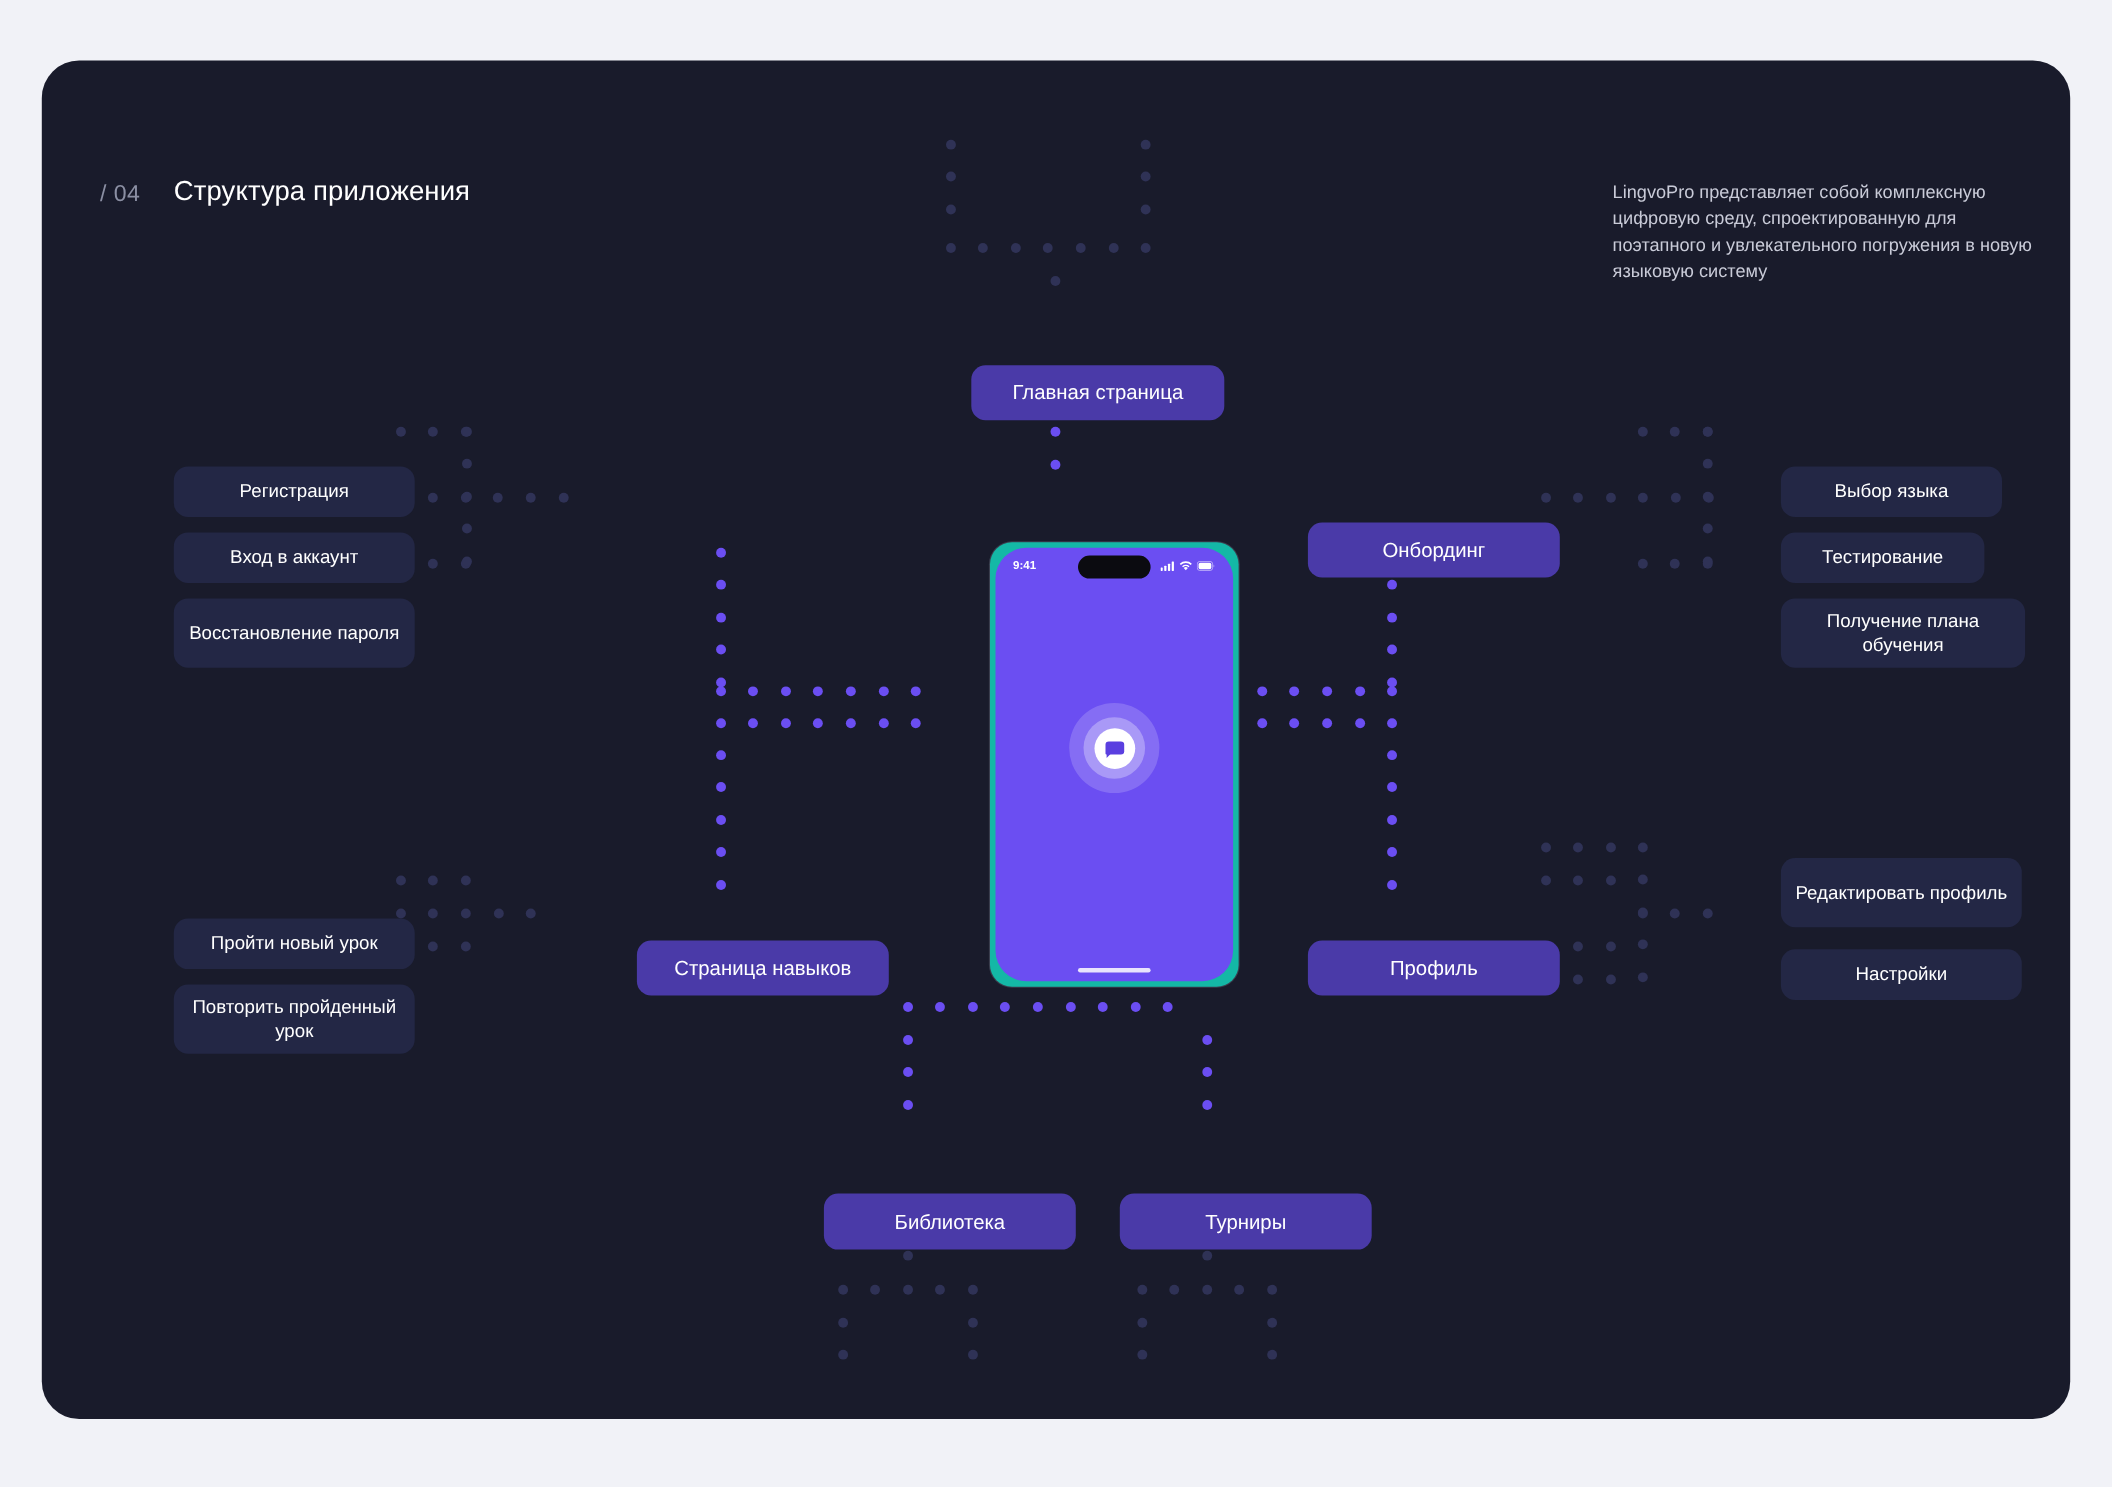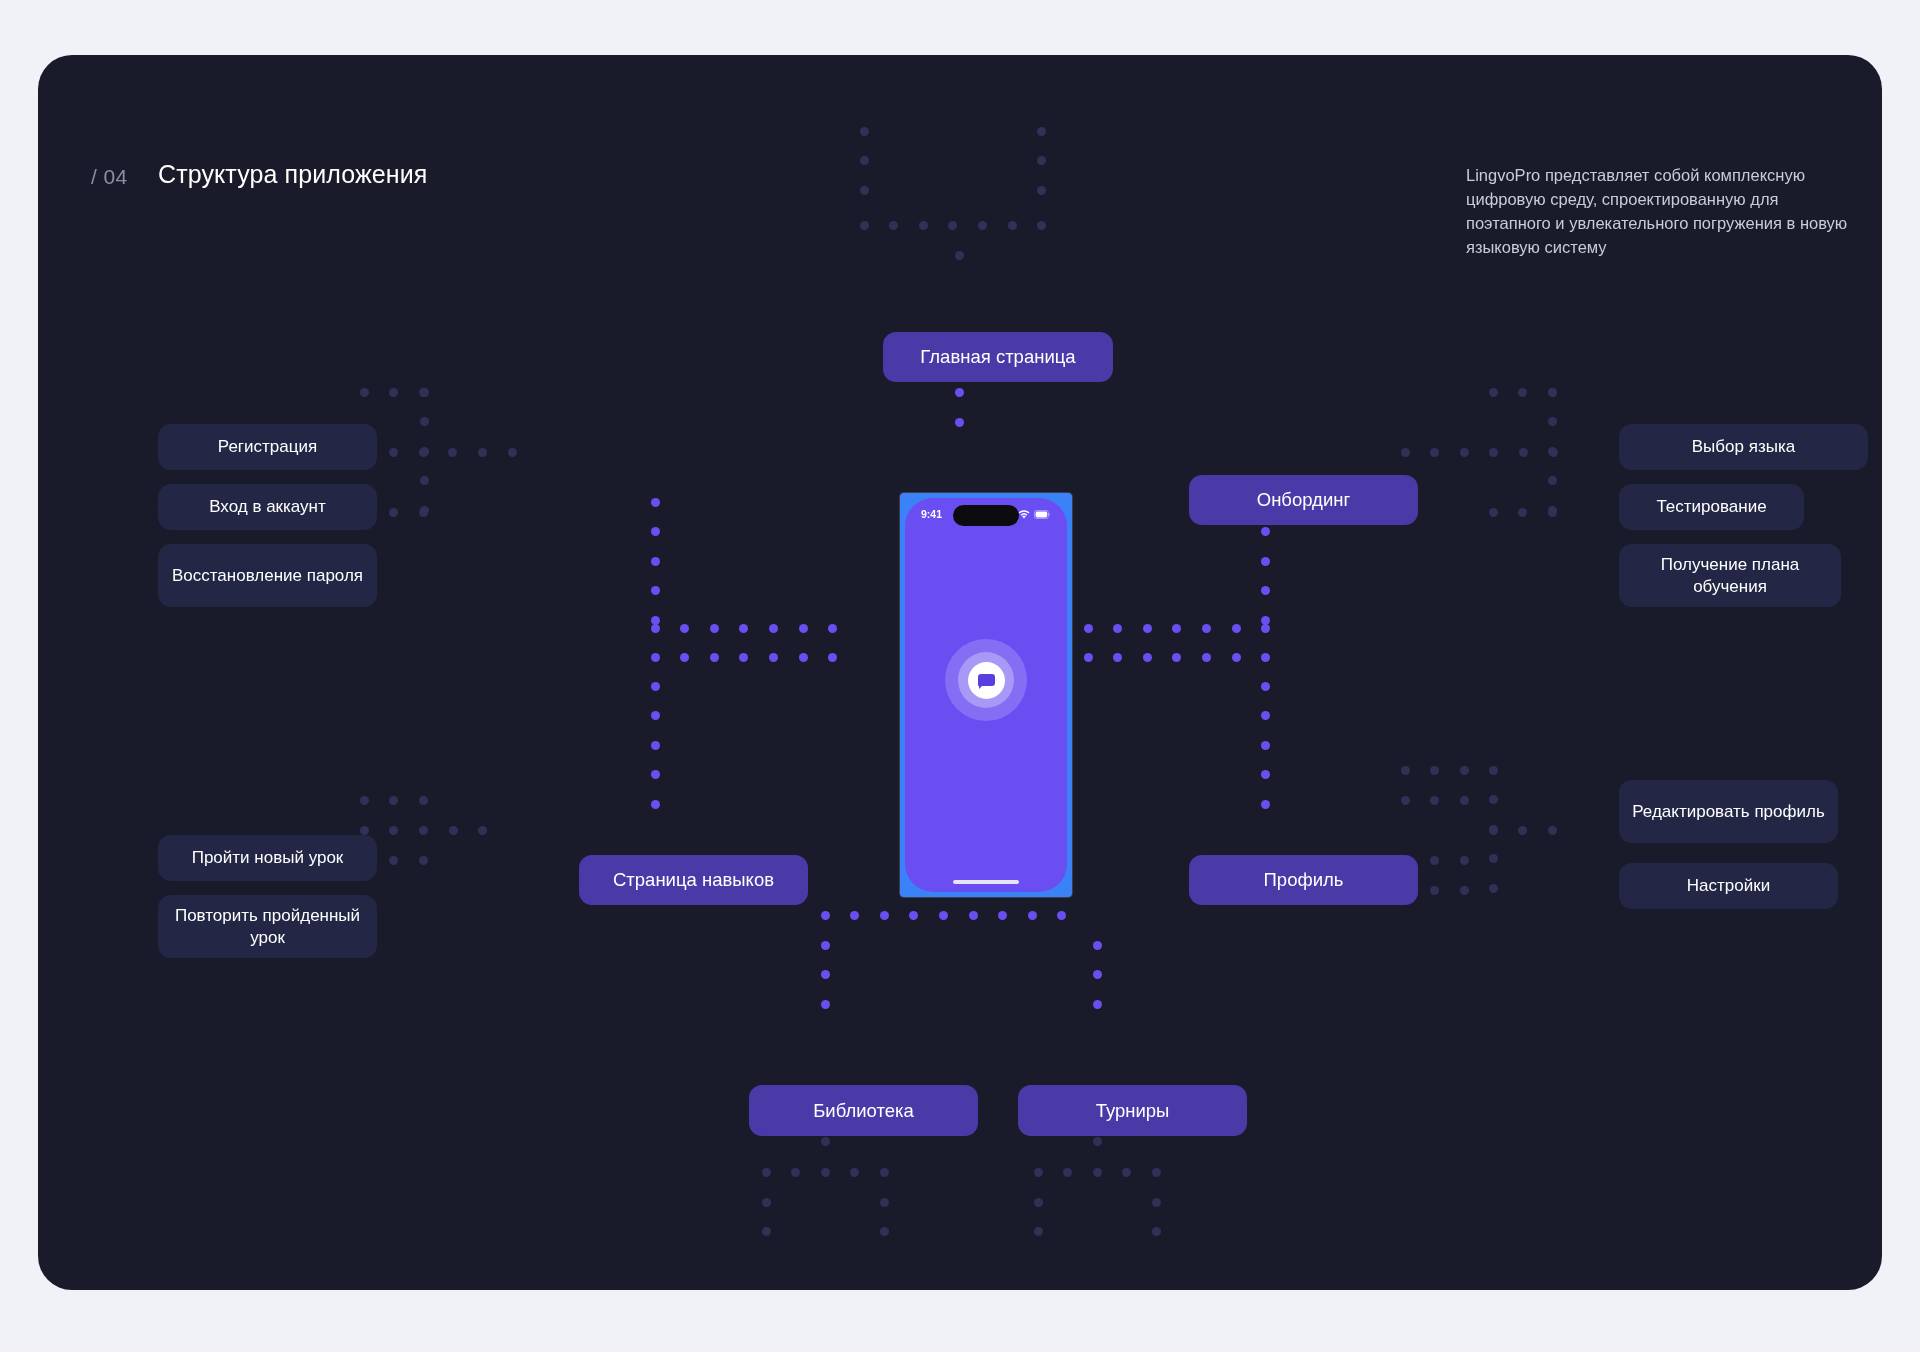--- a/index.html
+++ b/index.html
@@ -64,23 +64,23 @@
     width: 9px; height: 9px;
     border-radius: 50%;
     background: #2f3256;
   }
   .dot.bright { background: #6b4ef2; }
 
   
   .phone {
     position: absolute;
     left: 862px; top: 438px;
-    width: 172px; height: 404px;
-    background: #3b82f6;
-    border-radius: 4px;
+    width: 226px; height: 404px;
+    background: #14b8a6;
+    border-radius: 20px;
     padding: 5px;
     box-shadow: 0 0 0 1px #3a3d4d;
   }
   .phone-screen {
     position: relative;
     width: 100%; height: 100%;
     background: #6b4ef2;
     border-radius: 28px;
     overflow: hidden;
   }
@@ -344,21 +344,21 @@
     <div class="node sub" style="left:120px; top:369px; width:219px; height:46px;">
       <span>Регистрация</span>
     </div>
     <div class="node sub" style="left:120px; top:429px; width:219px; height:46px;">
       <span>Вход в аккаунт</span>
     </div>
     <div class="node sub" style="left:120px; top:489px; width:219px; height:63px;">
       <span>Восстановление пароля</span>
     </div>
 
-    <div class="node sub" style="left:1581px; top:369px; width:249px; height:46px;">
+    <div class="node sub" style="left:1581px; top:369px; width:201px; height:46px;">
       <span>Выбор языка</span>
     </div>
     <div class="node sub" style="left:1581px; top:429px; width:185px; height:46px;">
       <span>Тестирование</span>
     </div>
     <div class="node sub" style="left:1581px; top:489px; width:222px; height:63px;">
       <span>Получение плана обучения</span>
     </div>
 
     <div class="node sub" style="left:120px; top:780px; width:219px; height:46px;">

